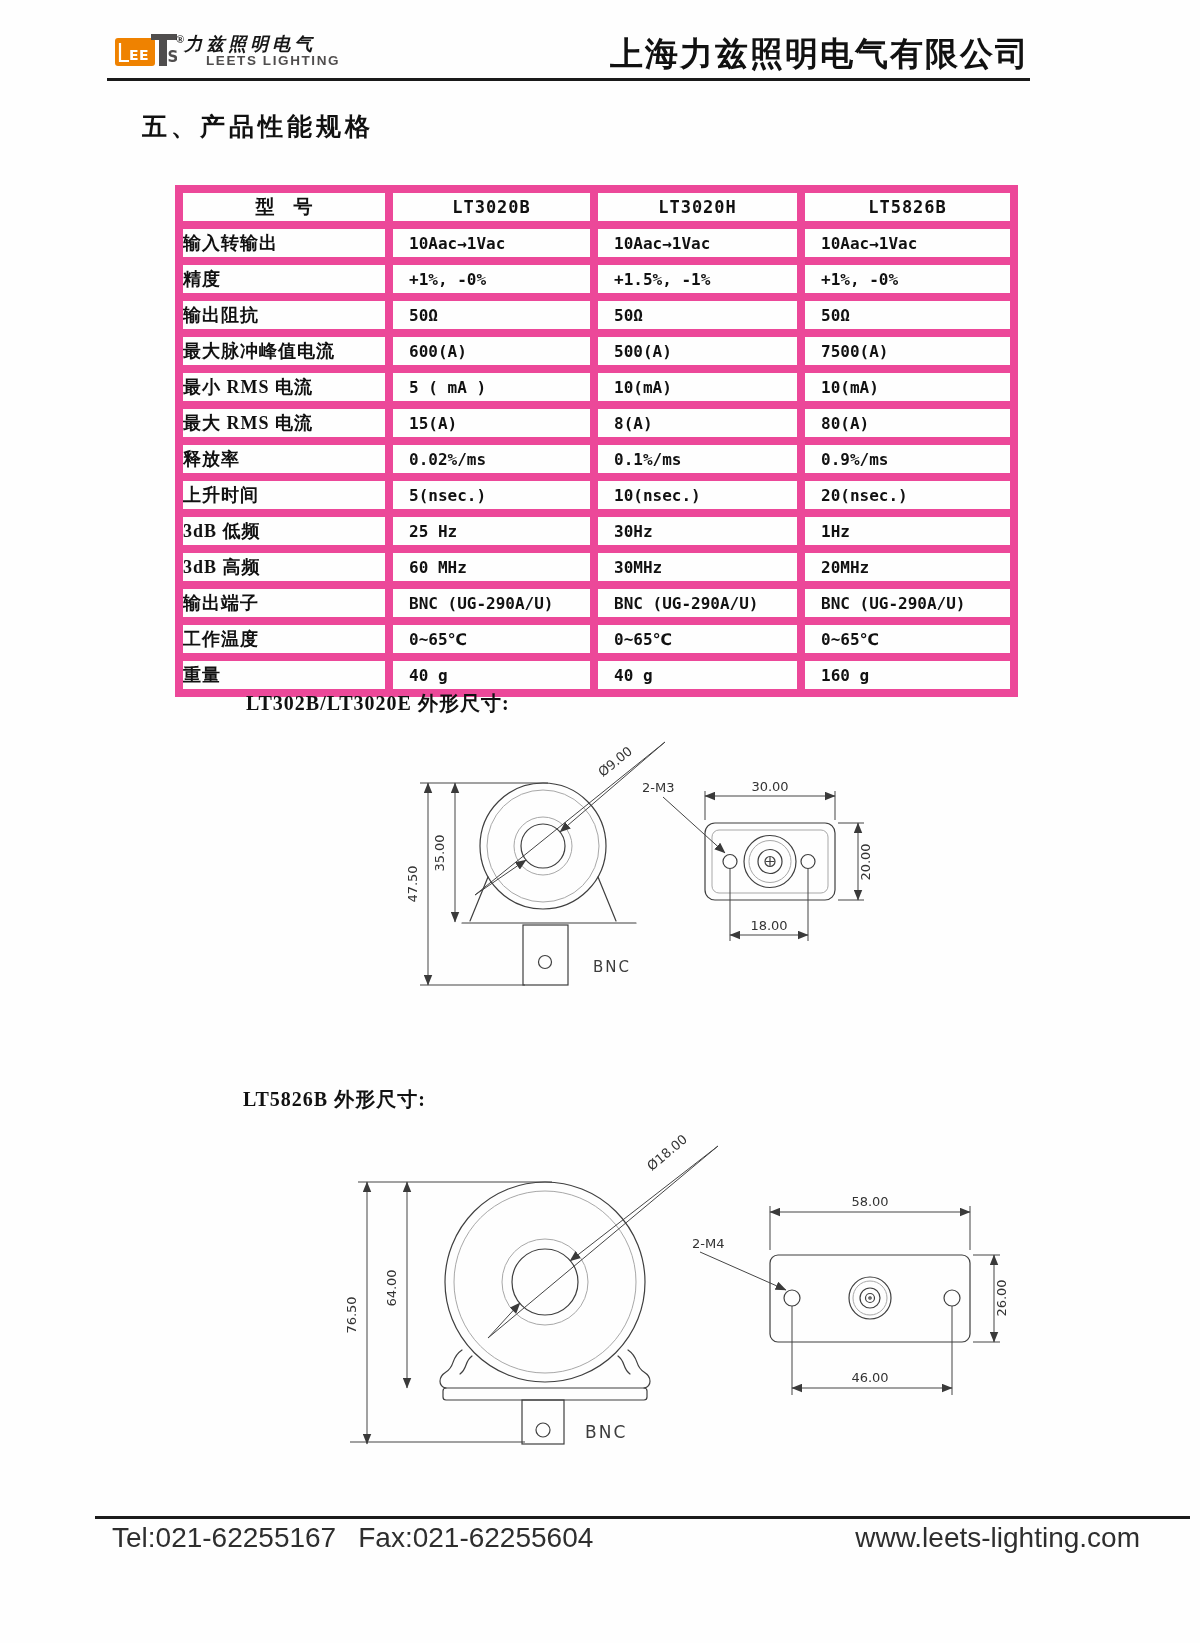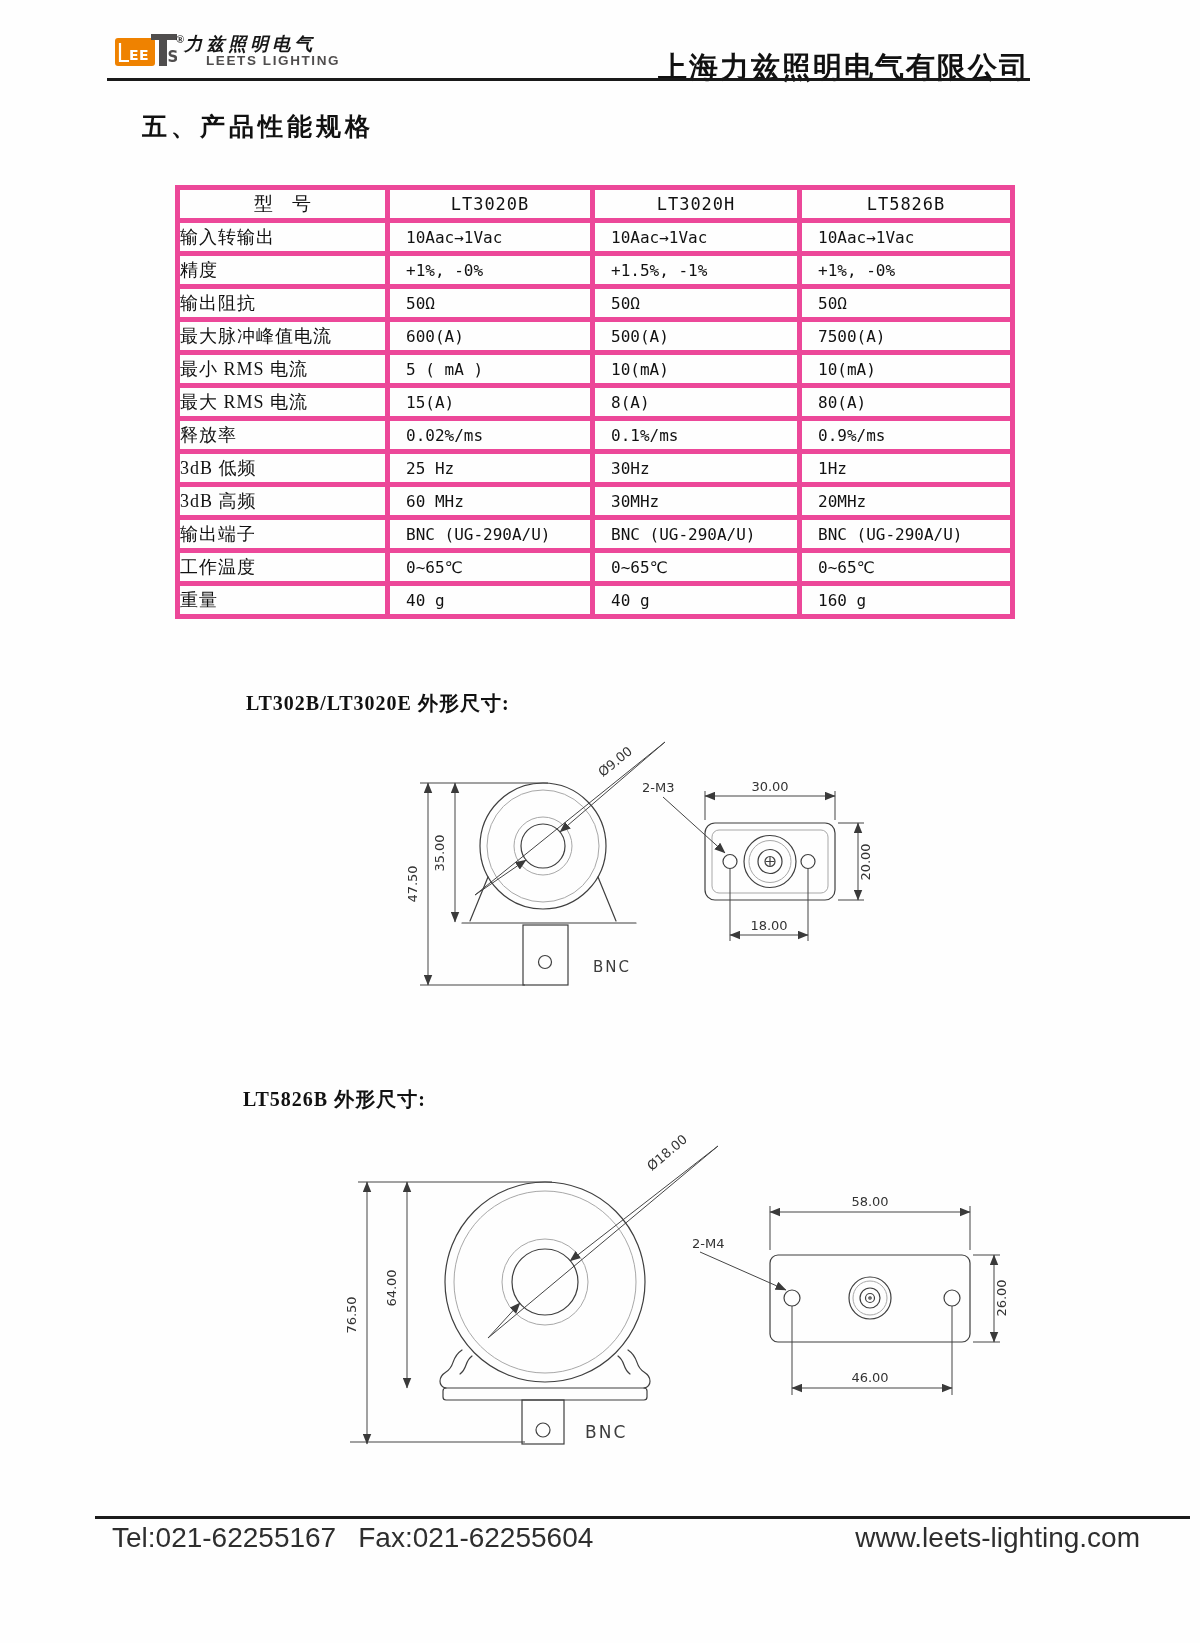--- a/index.html
+++ b/index.html
@@ -6,31 +6,31 @@
   .page{position:relative;width:1200px;height:1643px;background:#fefefe;margin:0 auto;
         font-family:"Liberation Serif","DejaVu Serif",serif;color:#111;overflow:hidden;}
 
   
   .logo-svg{position:absolute;left:115px;top:34px;}
   .brand-cn{position:absolute;left:176px;top:32px;font-size:18px;font-weight:bold;
             letter-spacing:4px;color:#161616;font-style:italic;}
   .brand-cn .reg{font-size:11px;vertical-align:super;font-style:normal;letter-spacing:0;}
   .brand-en{position:absolute;left:186px;top:53px;font-size:13.5px;font-weight:bold;
             letter-spacing:1.6px;color:#4f4d4d;font-family:"Liberation Sans","DejaVu Sans",sans-serif;margin-left:20px;}
-  .company{position:absolute;right:170px;top:48px;font-size:29px;font-weight:bold;letter-spacing:2px;text-decoration:underline;}
+  .company{position:absolute;right:170px;top:32px;font-size:33px;font-weight:bold;letter-spacing:2px;}
   .header-rule{position:absolute;left:107px;top:78px;width:923px;height:3px;background:#1a1a1a;}
 
   
   .page-title{position:absolute;left:142px;top:110px;font-size:25px;font-weight:bold;letter-spacing:4px;}
 
   
   table.spec{position:absolute;left:175px;top:185px;width:835px;border-collapse:collapse;
              table-layout:fixed;}
-  table.spec th,table.spec td{border:5px solid #ec4899;height:28px;padding:0;
-             font-weight:normal;overflow:hidden;white-space:nowrap;}
+  table.spec th,table.spec td{border:8px solid #ec4899;height:28px;padding:0;
+             font-weight:bold;overflow:hidden;white-space:nowrap;}
   table.spec th{font-size:19px;text-align:center;}
   table.spec th.model{font-family:"DejaVu Sans Mono","DejaVu Sans",monospace;font-size:17px;letter-spacing:1px;}
   table.spec td.lbl{font-size:18px;letter-spacing:1px;}
   table.spec td.val{font-family:"DejaVu Sans Mono","DejaVu Sans",monospace;font-size:16px;padding-left:16px;}
 
   .caption{position:absolute;font-size:20px;font-weight:bold;letter-spacing:1px;}
   .cap1{left:246px;top:690px;}
   .cap2{left:243px;top:1086px;}
 
   
@@ -120,20 +120,26 @@
         <td class="lbl">最大 RMS 电流</td>
         <td class="val">15(A)</td>
         <td class="val">8(A)</td>
         <td class="val">80(A)</td>
       </tr>
       <tr>
         <td class="lbl">释放率</td>
         <td class="val">0.02%/ms</td>
         <td class="val">0.1%/ms</td>
         <td class="val">0.9%/ms</td>
+      </tr>
+      <tr>
+        <td class="lbl">上升时间</td>
+        <td class="val">5(nsec.)</td>
+        <td class="val">10(nsec.)</td>
+        <td class="val">20(nsec.)</td>
       </tr>
       <tr>
         <td class="lbl">3dB 低频</td>
         <td class="val">25 Hz</td>
         <td class="val">30Hz</td>
         <td class="val">1Hz</td>
       </tr>
       <tr>
         <td class="lbl">3dB 高频</td>
         <td class="val">60 MHz</td>

